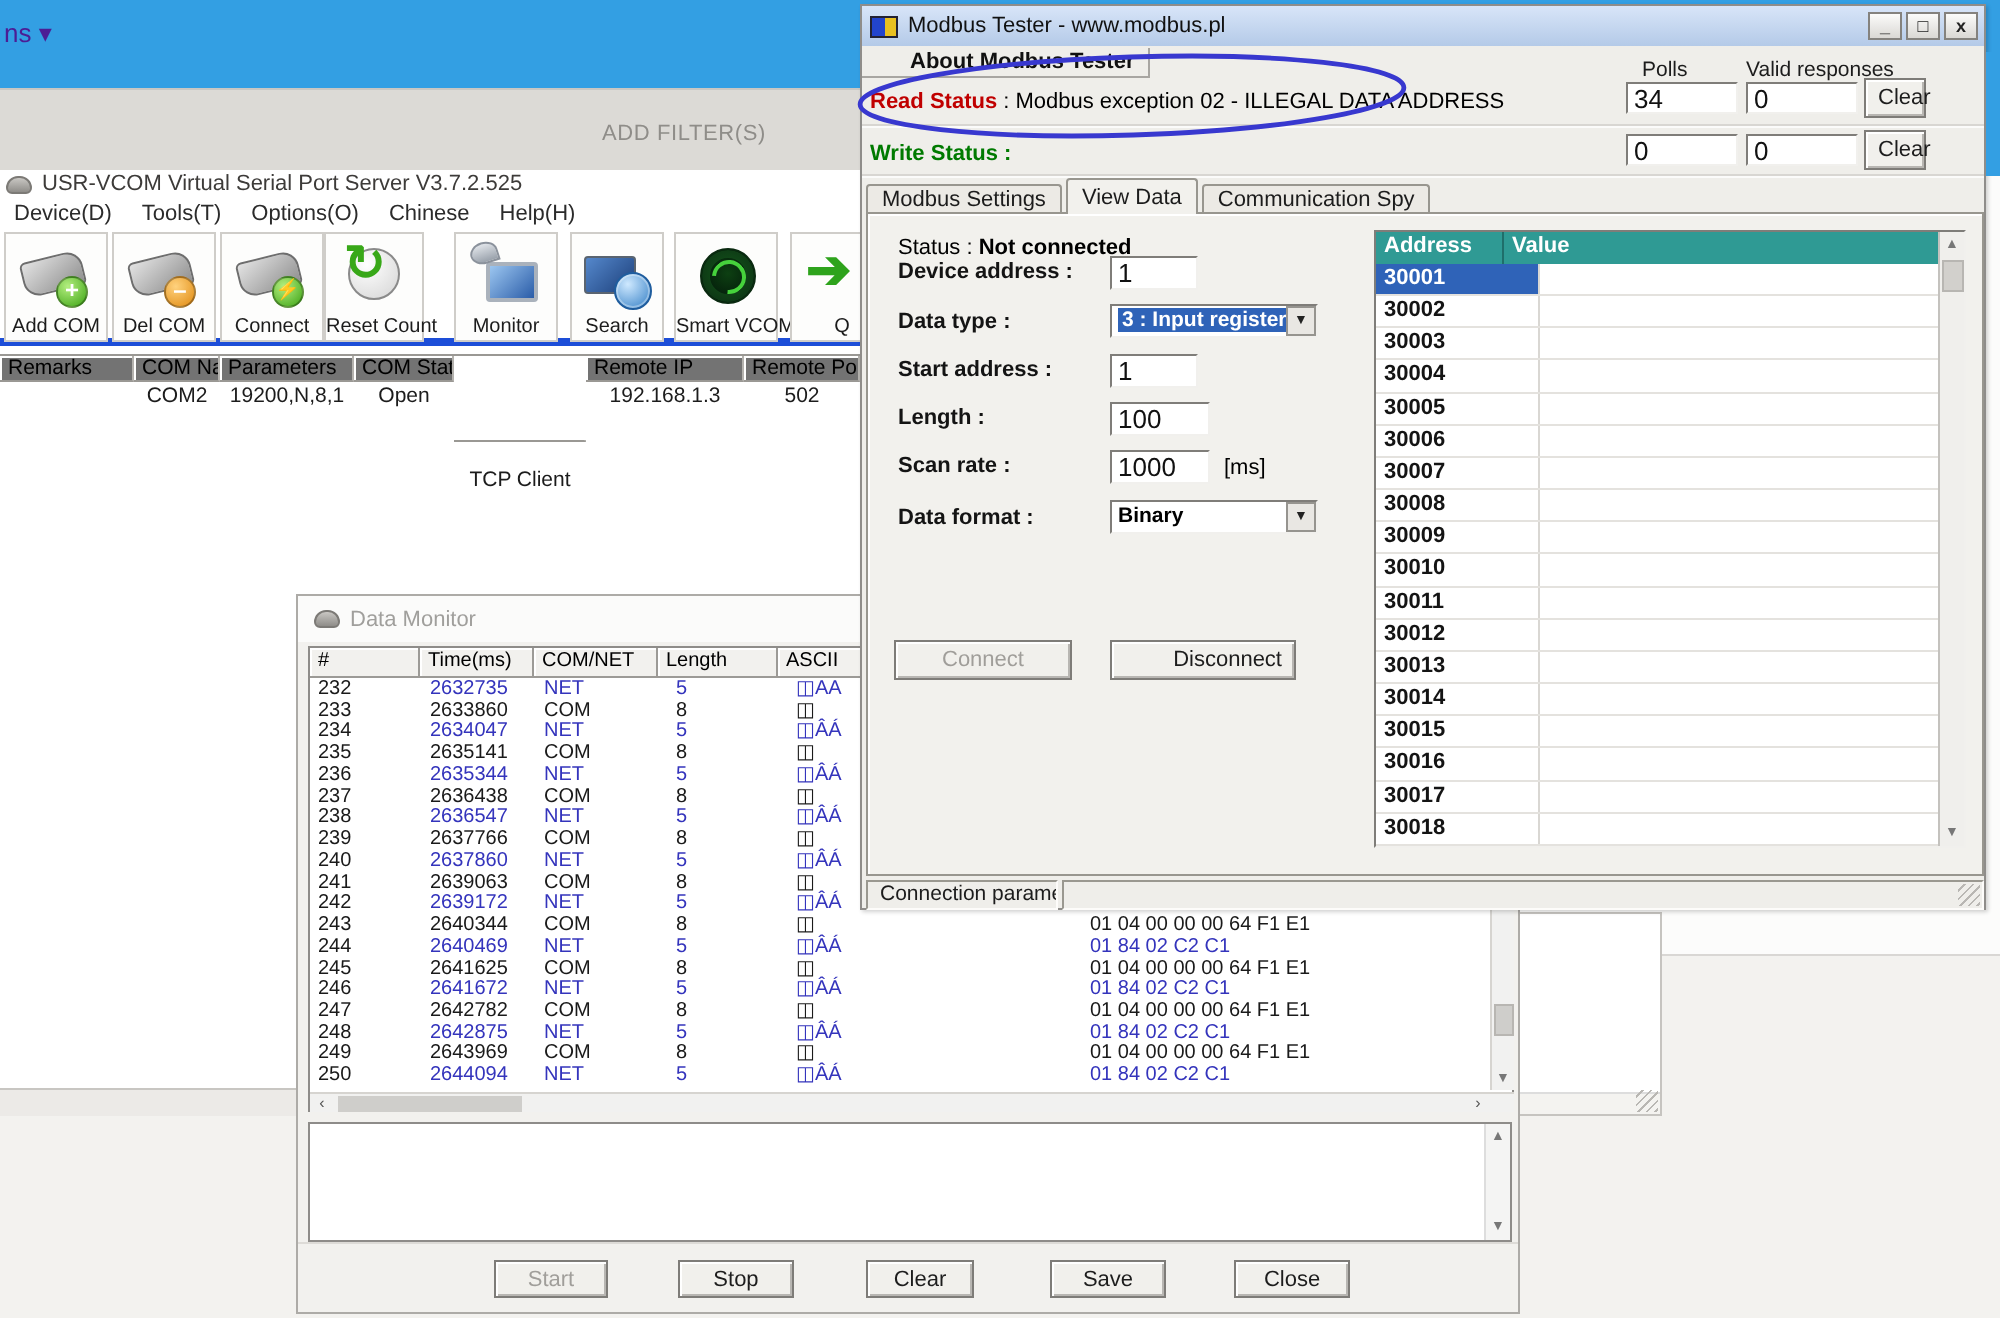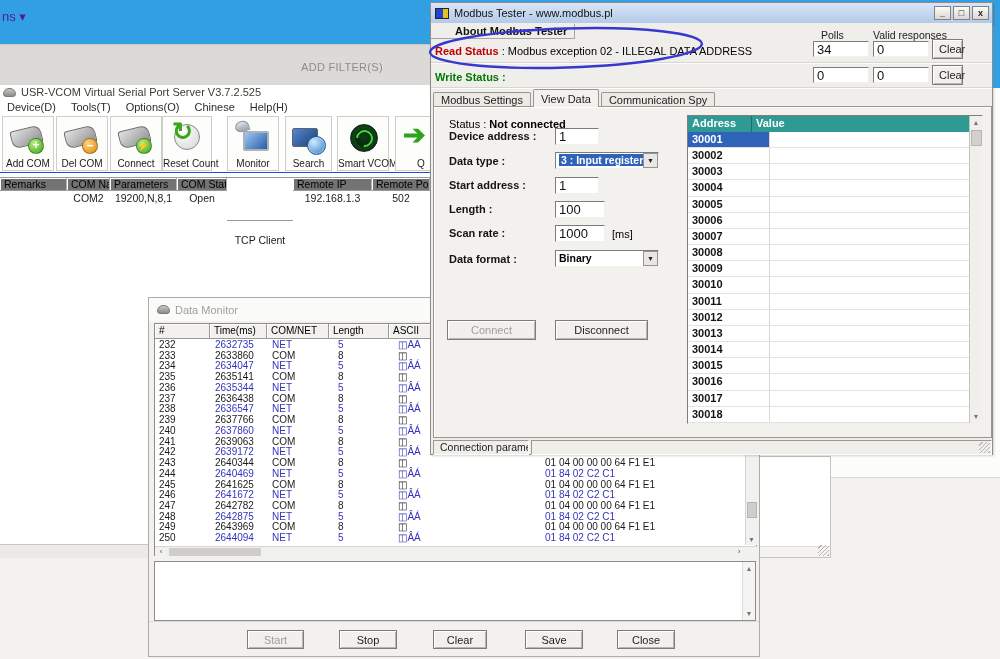--- a/index.html
+++ b/index.html
@@ -28,21 +28,21 @@
   .sunken{background:#fff;border:1px solid;border-color:#7f7d79 #f1f0ed #f1f0ed #7f7d79;
     font-size:13px;font-family:inherit;color:#111;padding:0 3px;}
   .app-ico{display:inline-block;width:13px;height:9px;background:linear-gradient(#c9c7c3,#8f8d89);
     border:1px solid #7c7a76;border-radius:6px 6px 3px 3px;margin-right:5px;}
 
   
   .vcom{left:0;top:85px;width:430px;height:473px;background:#fff;z-index:10;overflow:hidden;}
   .vcom-title{position:absolute;left:3px;top:1px;font-size:11px;color:#3d3b39;display:flex;align-items:center;}
   .vcom-menu{position:absolute;left:7px;top:16px;font-size:11px;color:#2b2b2b;}
   .vmenu{display:inline-block;margin-right:15px;}
-  .vcom-toolbar{position:absolute;left:0;top:30px;width:430px;height:58px;border-bottom:1px solid #1d4ed8;}
+  .vcom-toolbar{position:absolute;left:0;top:30px;width:430px;height:58px;border-bottom:4px solid #1d4ed8;}
   .tbtn{position:absolute;top:1px;width:52px;height:55px;border:1px solid #cfcdc9;background:#fdfdfc;}
   .tbtn:nth-child(1){left:2px}.tbtn:nth-child(2){left:56px}.tbtn:nth-child(3){left:110px}
   .tbtn:nth-child(4){left:162px;width:50px}.tbtn:nth-child(5){left:227px}.tbtn:nth-child(6){left:285px;width:47px}
   .tbtn:nth-child(7){left:337px;width:52px}.tbtn:nth-child(8){left:395px}
   .tbtn:nth-child(6)::after{content:"▾";position:absolute;right:-11px;top:22px;font-size:9px;color:#333;}
   .tbl{position:absolute;bottom:1px;left:0;width:100%;text-align:center;font-size:10px;color:#1c1c1c;white-space:nowrap;}
   .tbi{position:absolute;top:3px;left:50%;width:40px;height:36px;transform:translateX(-50%);}
   .ic-addcom::before,.ic-delcom::before,.ic-connect::before{content:"";position:absolute;left:3px;top:8px;width:29px;height:16px;
     background:linear-gradient(150deg,#e2e2e2,#8e8e8e);border:1px solid #6e6e6e;border-radius:3px 8px 3px 8px;transform:rotate(-14deg);}
   .ic-addcom::after,.ic-delcom::after,.ic-connect::after{content:"+";position:absolute;right:4px;bottom:2px;width:14px;height:14px;
@@ -147,21 +147,21 @@
   .i0{top:21px;width:44px}.i2{top:70px;width:44px}.i3{top:94px;width:50px}.i4{top:118px;width:50px}
   .cmb{position:absolute;left:121px;width:104px;height:17px;background:#fff;border:1px solid;
     border-color:#7f7d79 #f1f0ed #f1f0ed #7f7d79;font-size:10.5px;font-weight:bold;line-height:15px;padding-left:3px;}
   .cb1{top:45px}.cb5{top:143px}
   .cmb .dd{position:absolute;right:0;top:0;width:15px;height:15px;background:#e9e7e3;border:1px solid #96948f;
     text-align:center;font-size:7px;line-height:14px;color:#222;font-weight:normal;}
   .cmb .hl{background:#2f63b8;color:#fff;padding:0 2px;}
   .unit{position:absolute;left:178px;top:121px;font-size:11px;font-weight:normal;}
   .pbtn{position:absolute;top:213px;height:20px;}
   .pb-con{left:13px;width:89px;}
-  .pb-dis{left:121px;width:93px;}
+  .pb-dis{left:121px;width:93px;text-align:right;}
   .atable{position:absolute;left:253px;top:8px;width:296px;height:309px;background:#fff;
     border:1px solid;border-color:#7f7d79 #f1f0ed #f1f0ed #7f7d79;}
   .at-head{position:absolute;left:0;top:0;width:281px;height:16px;display:flex;background:#2f9a94;
     color:#fff;font-size:11px;font-weight:bold;line-height:15px;}
   .ath1{width:64px;padding-left:4px;border-right:1px solid #1f6e6a;}
   .ath2{flex:1;padding-left:4px;}
   .at-rows{position:absolute;left:0;top:16px;width:281px;height:291px;}
   .arow{height:16.16px;display:flex;font-size:11px;font-weight:bold;color:#141414;border-bottom:1px solid #e4e2de;background:#fff;}
   .acell{width:82px;padding-left:4px;border-right:1px solid #d9d7d3;line-height:15px;}
   .vcell{flex:1;}

